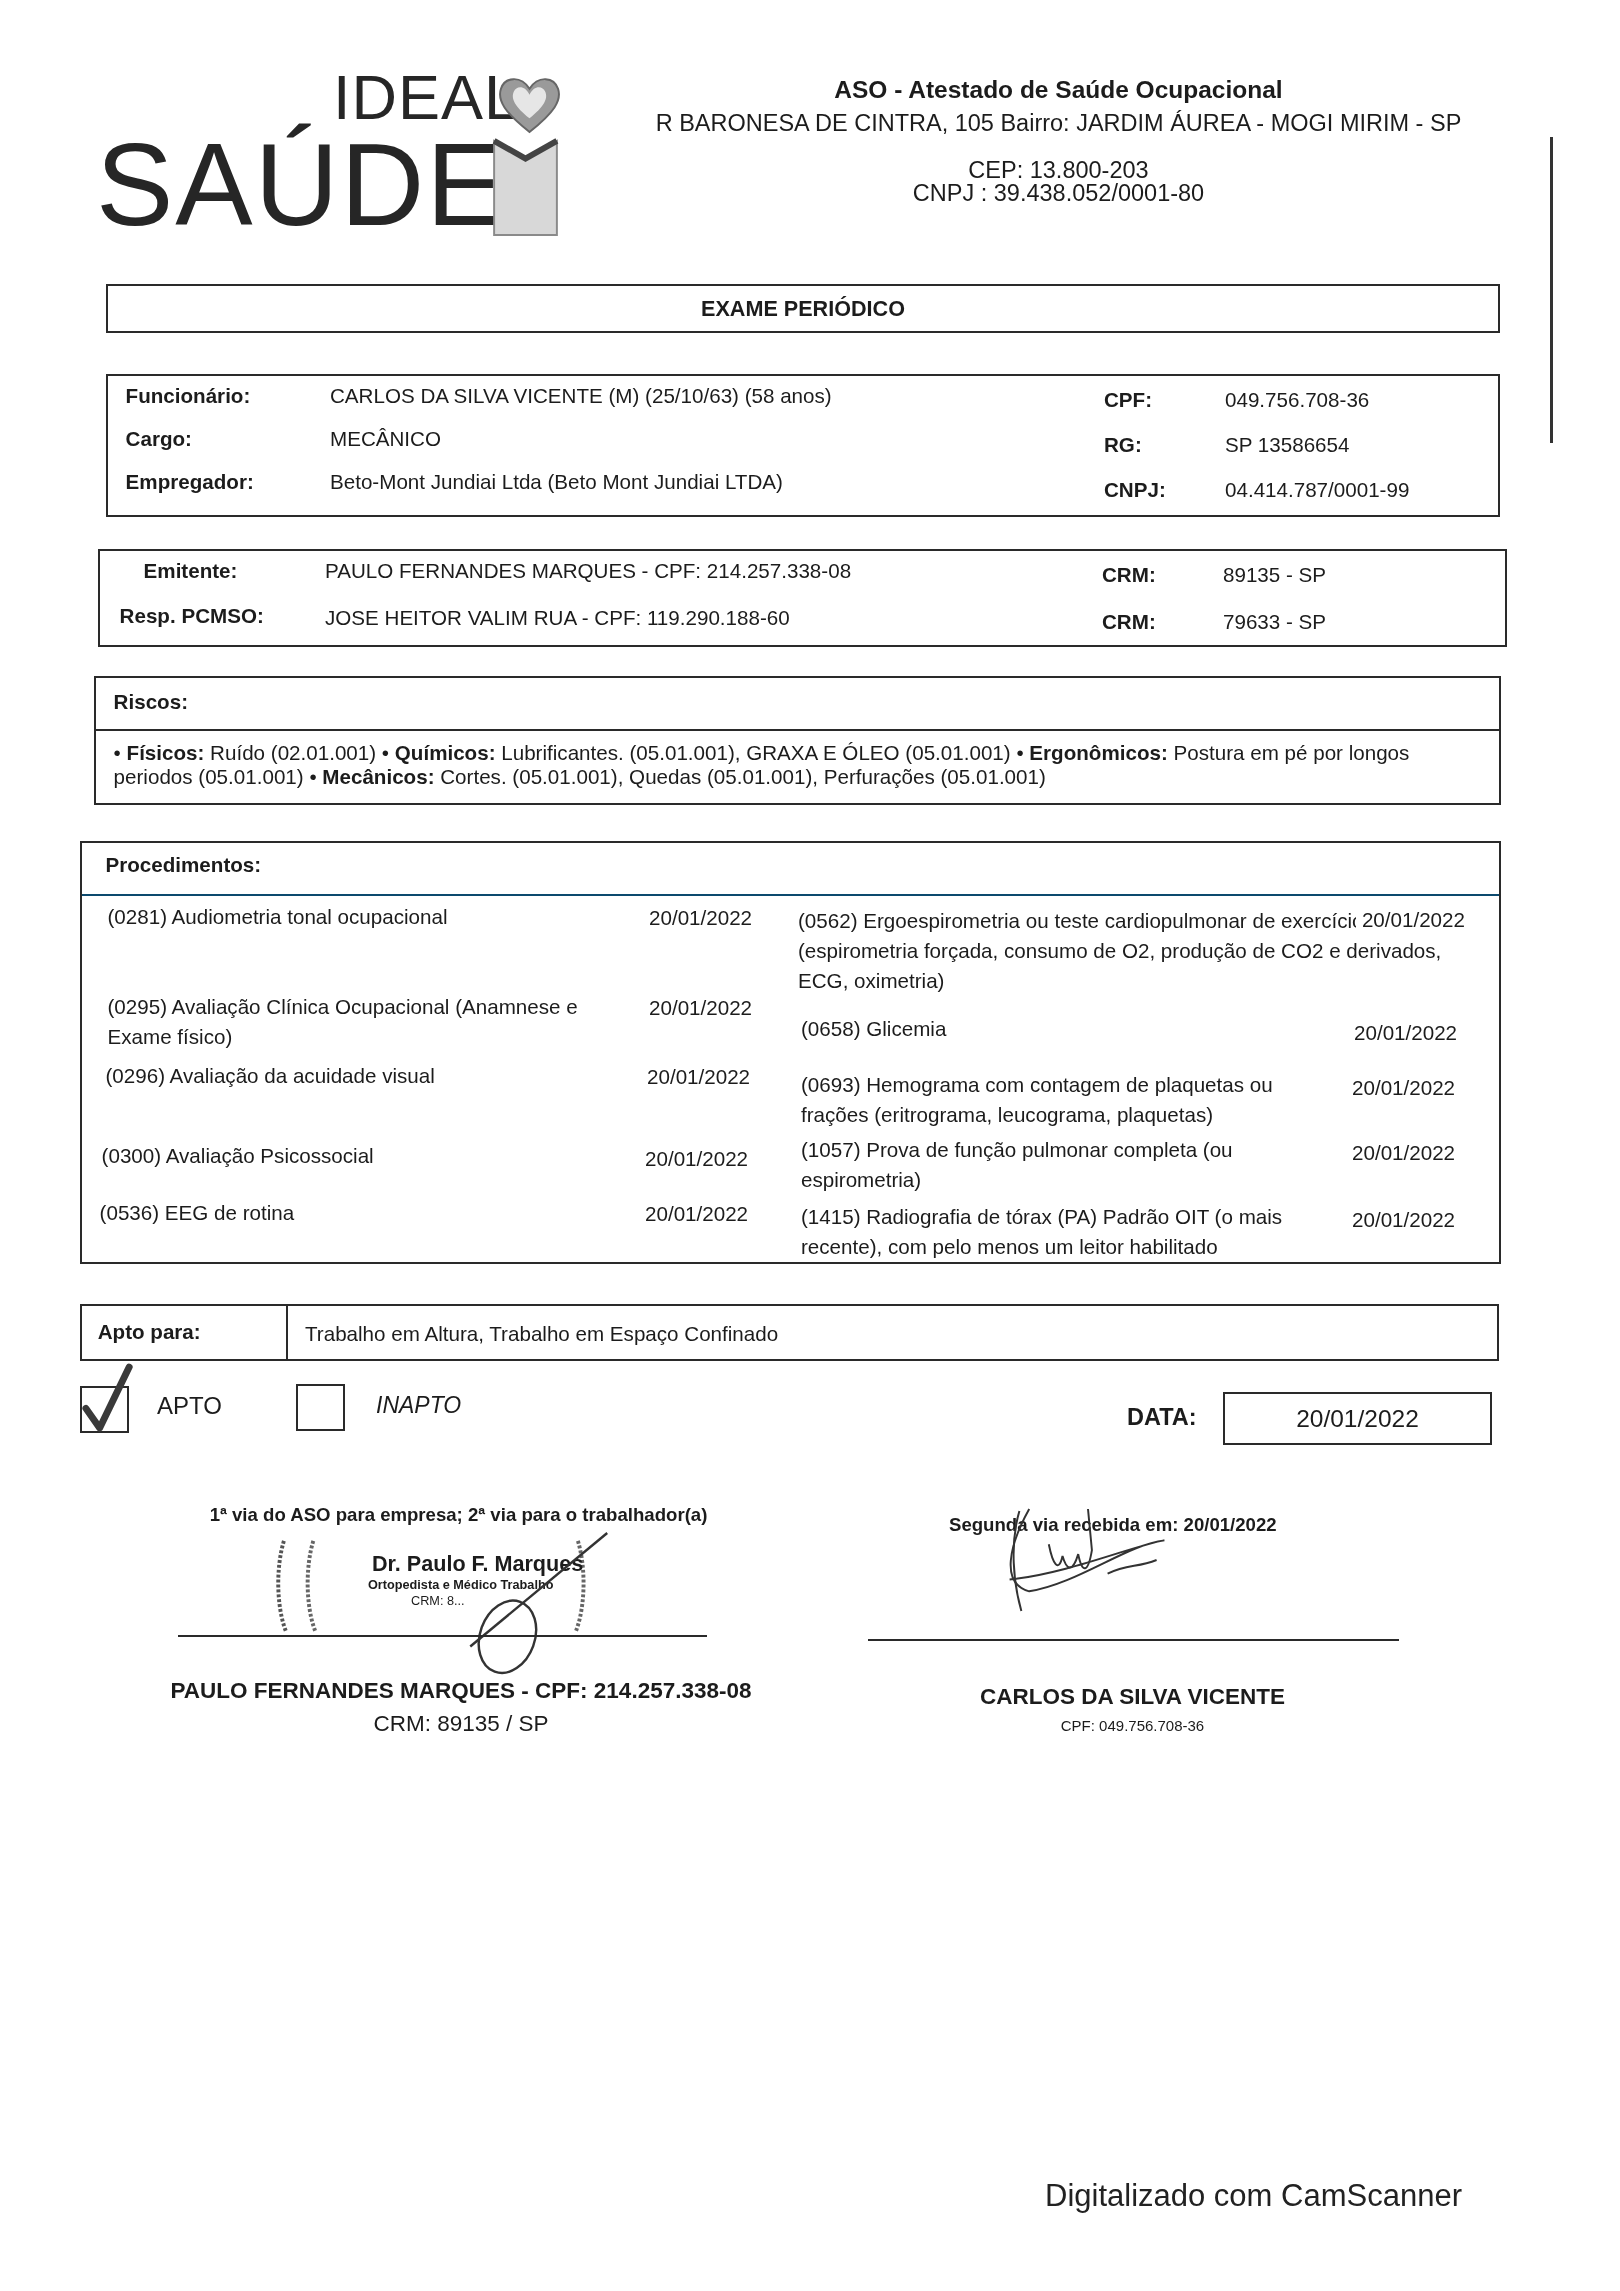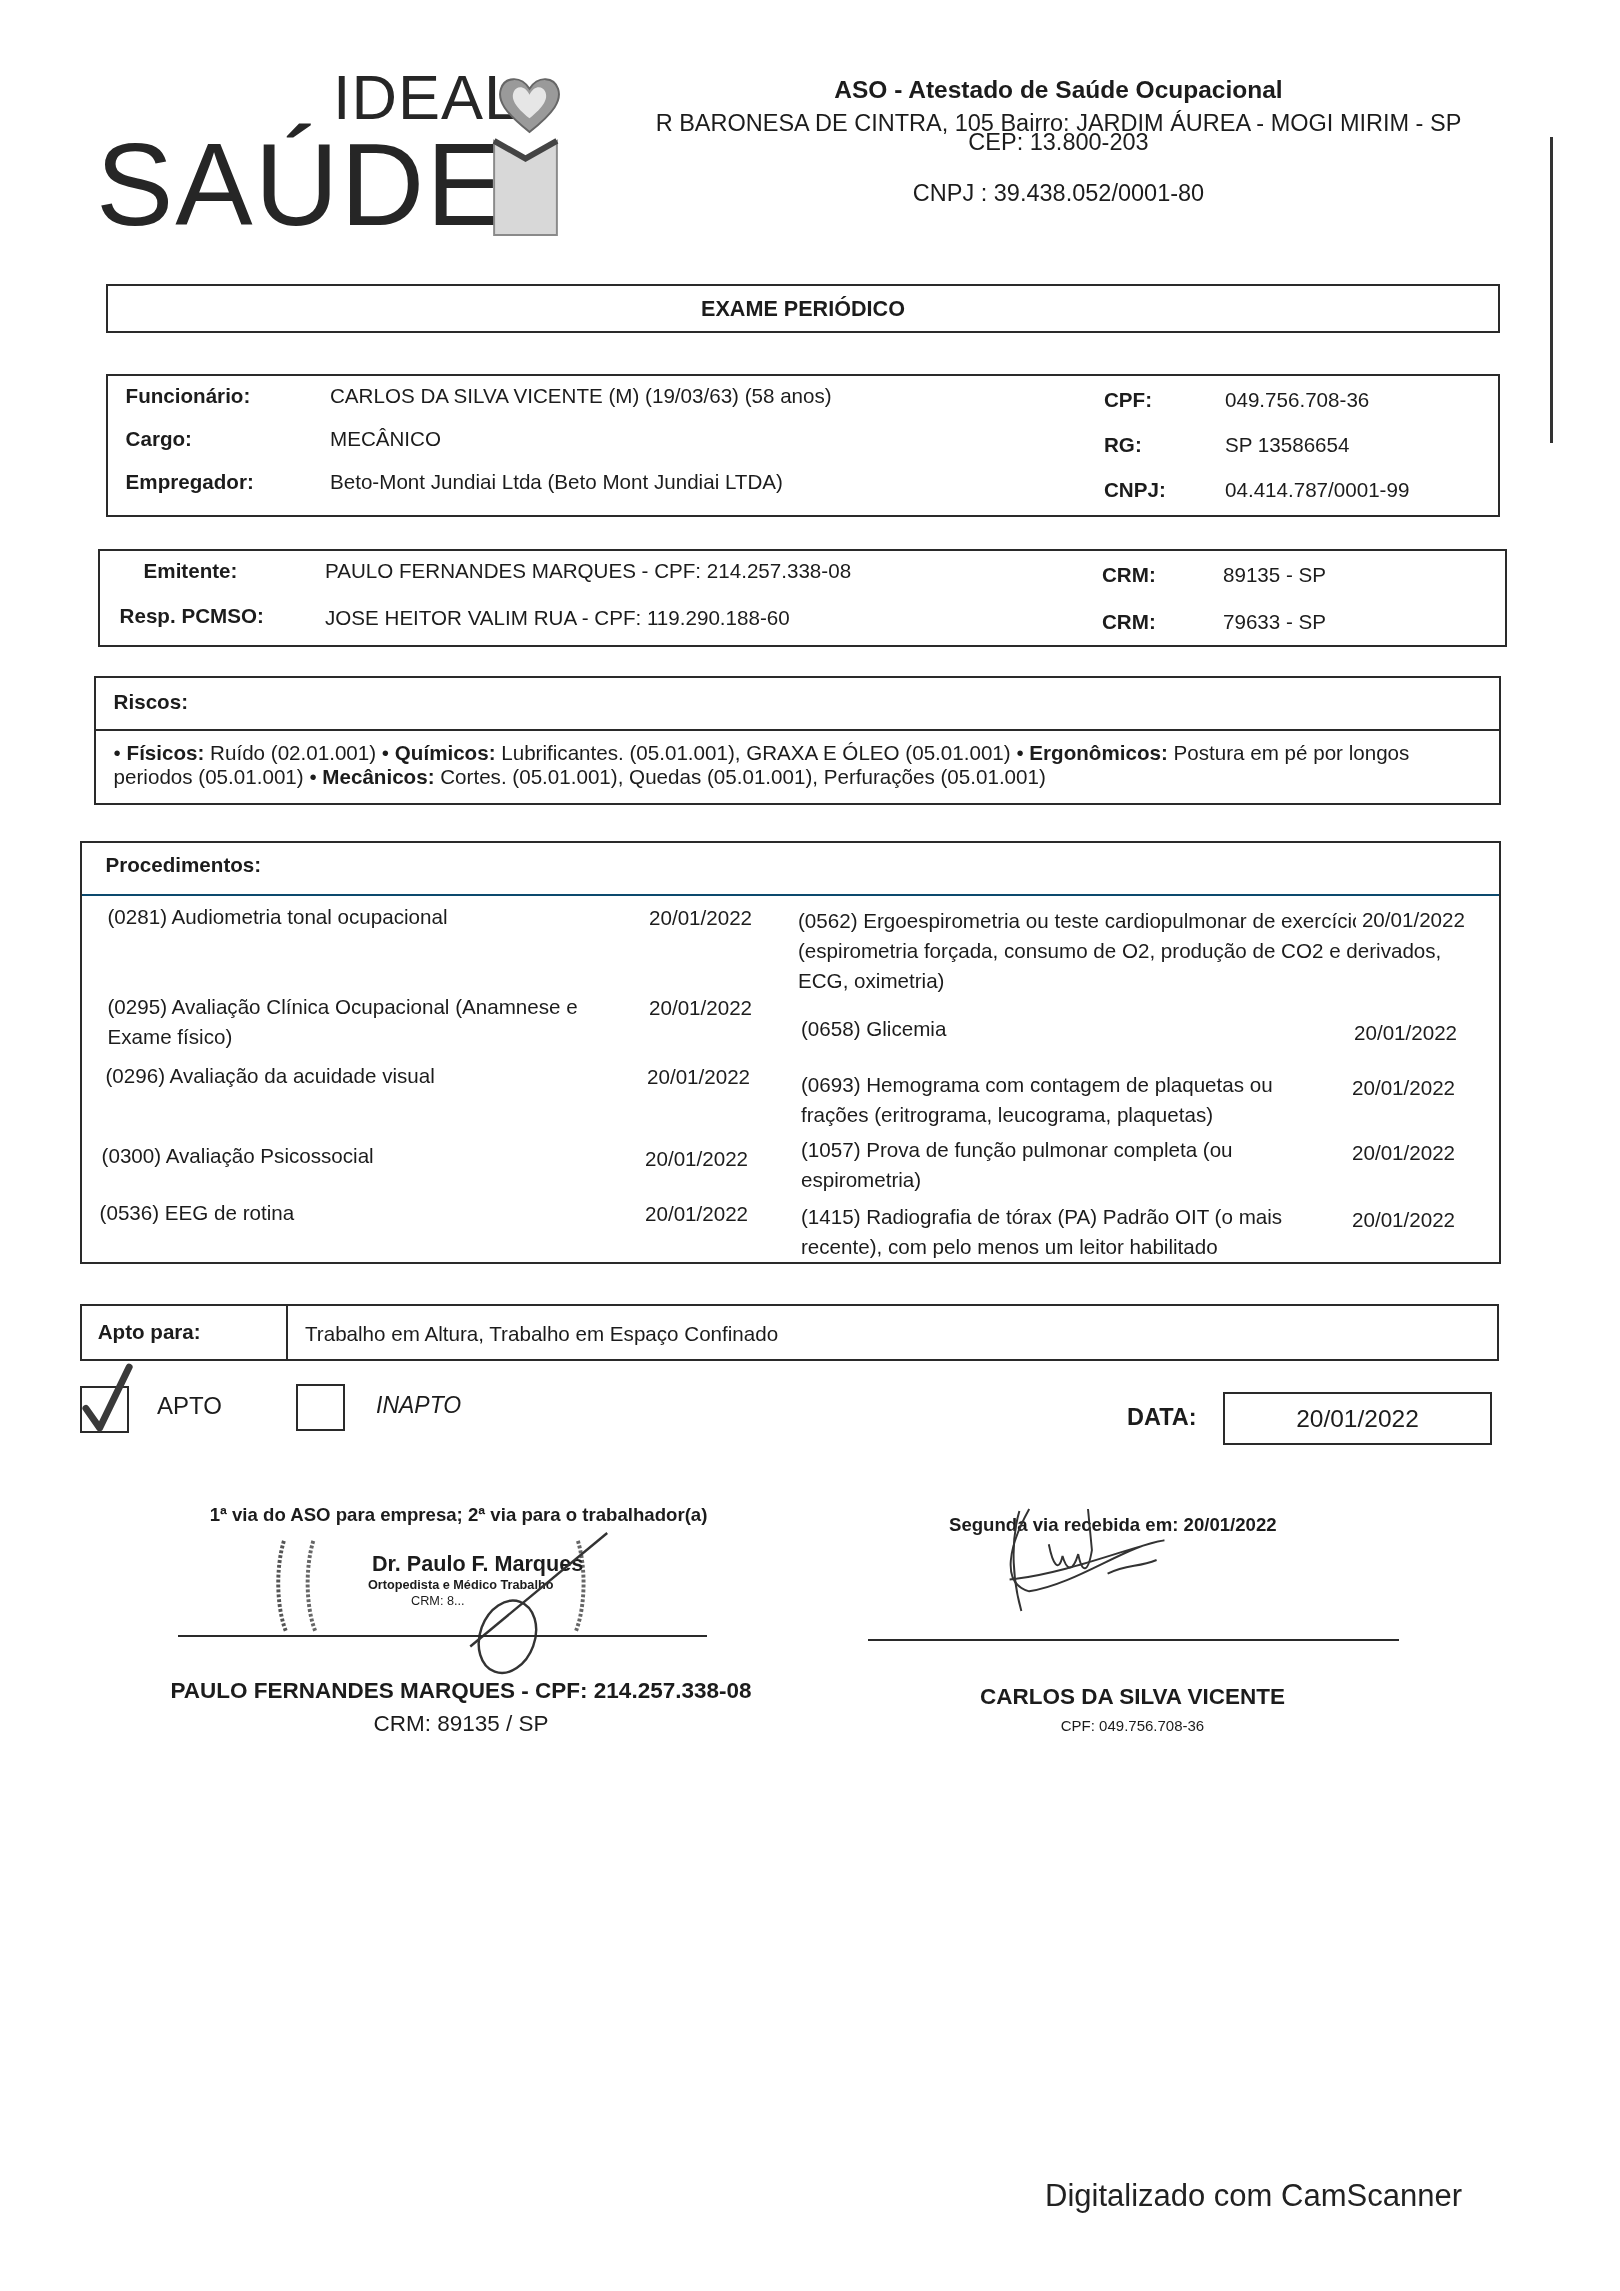--- a/index.html
+++ b/index.html
@@ -43,31 +43,31 @@
   <path d="M35 60 C10 40 2 28 6 16 C10 4 26 2 35 16 C44 2 60 4 64 16 C68 28 60 40 35 60 Z" fill="#9a9a9a" stroke="#666" stroke-width="2"></path>
   <path d="M35 46 C20 34 16 26 19 19 C22 12 31 13 35 22 C39 13 48 12 51 19 C54 26 50 34 35 46 Z" fill="#e6e6e6"></path>
 </svg>
 <svg class="abs figure" viewBox="0 0 72 104">
   <path d="M4 4 L36 22 L68 4 L68 100 L4 100 Z" fill="#d8d8d8" stroke="#8a8a8a" stroke-width="2"></path>
   <path d="M4 4 L36 22 L68 4" fill="none" stroke="#444" stroke-width="6"></path>
 </svg>
 
 <div class="abs header-title">ASO - Atestado de Saúde Ocupacional</div>
 <div class="abs header-line" style="top:110px;">R BARONESA DE CINTRA, 105 Bairro: JARDIM ÁUREA - MOGI MIRIM - SP</div>
-<div class="abs header-line" style="top:129px;">CEP: 13.800-203</div>
+<div class="abs header-line" style="top:157px;">CEP: 13.800-203</div>
 <div class="abs header-line" style="top:180px;">CNPJ : 39.438.052/0001-80</div>
 <div class="abs edge-line"></div>
 
 <div class="abs box exam-box">
   <span>EXAME PERIÓDICO</span>
 </div>
 
 <div class="abs box emp-box">
   <span class="abs lbl" style="left:17.6px;top:7.8px;">Funcionário:</span>
-  <span class="abs val" style="left:222px;top:7.8px;">CARLOS DA SILVA VICENTE (M) (19/03/63) (58 anos)</span>
+  <span class="abs val" style="left:222px;top:7.8px;">CARLOS DA SILVA VICENTE (M) (25/10/63) (58 anos)</span>
   <span class="abs lbl" style="left:17.6px;top:51px;">Cargo:</span>
   <span class="abs val" style="left:222px;top:51px;">MECÂNICO</span>
   <span class="abs lbl" style="left:17.6px;top:94px;">Empregador:</span>
   <span class="abs val" style="left:222px;top:94px;">Beto-Mont Jundiai Ltda (Beto Mont Jundiai LTDA)</span>
   <span class="abs lbl" style="left:996px;top:11.8px;">CPF:</span>
   <span class="abs val" style="left:1117px;top:11.8px;">049.756.708-36</span>
   <span class="abs lbl" style="left:996px;top:57px;">RG:</span>
   <span class="abs val" style="left:1117px;top:57px;">SP 13586654</span>
   <span class="abs lbl" style="left:996px;top:102px;">CNPJ:</span>
   <span class="abs val" style="left:1117px;top:102px;">04.414.787/0001-99</span>

